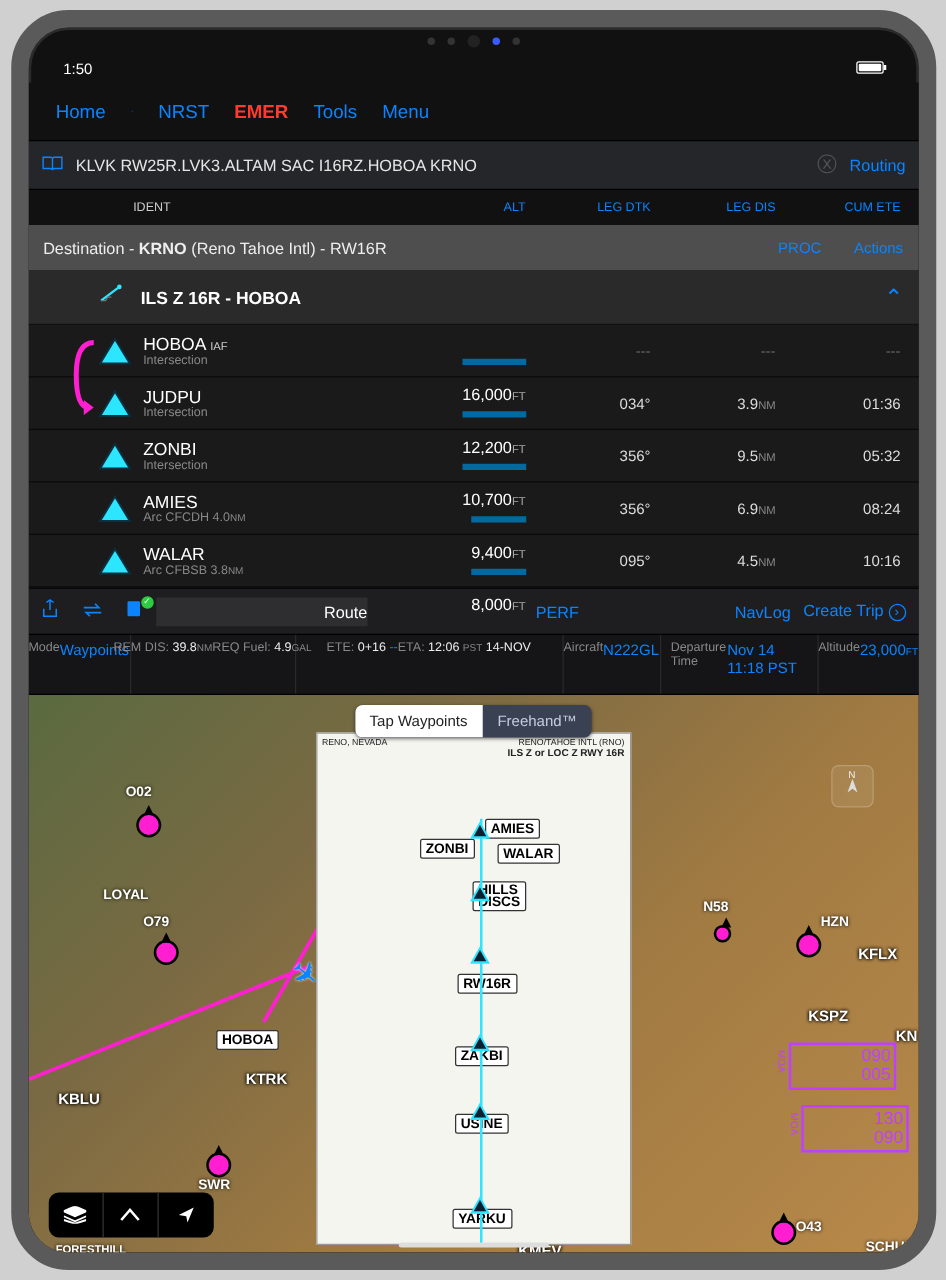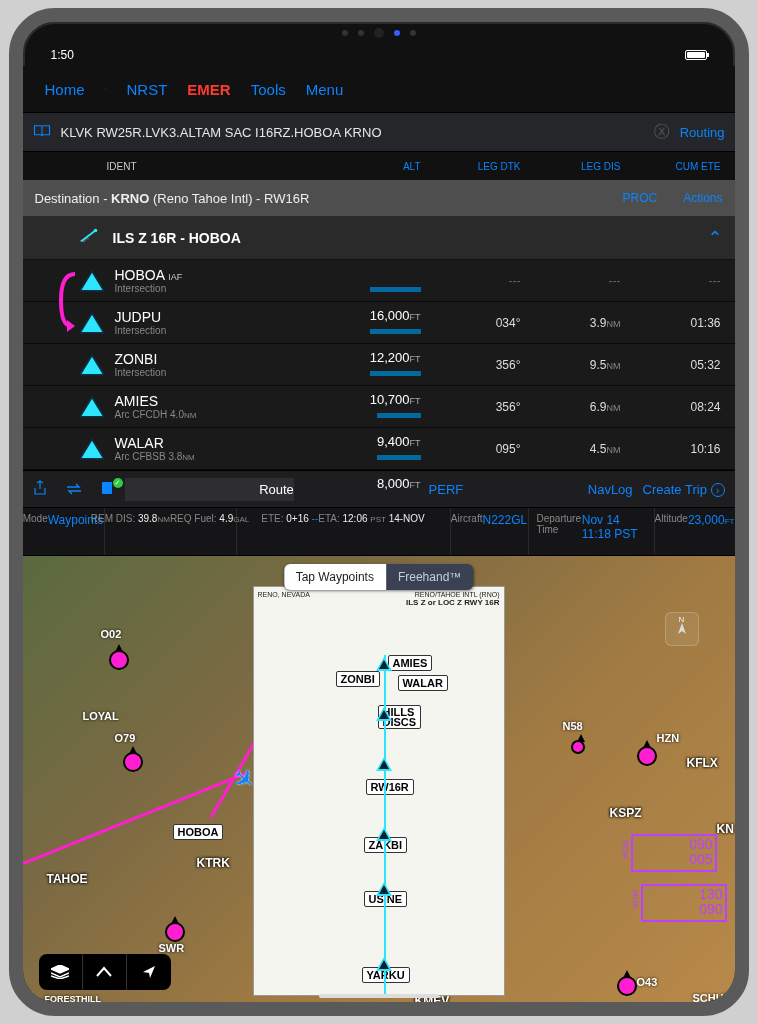--- a/index.html
+++ b/index.html
@@ -311,37 +311,37 @@
 
       <div class="magenta-line" style="left:0px; top:306px; width:240px; transform:rotate(-22deg);"></div>
       <div class="magenta-line" style="left:188px; top:260px; width:120px; transform:rotate(-60deg);"></div>
       <div class="magenta-line" style="left:314px; top:130px; width:100px; transform:rotate(-70deg); background:#fff;"></div>
 
       <div class="navaid" style="left:86px; top:94px"></div>
         <div class="navaid-label" style="left:78px; top:72px">O02</div>
       <div class="navaid" style="left:100px; top:196px"></div>
         <div class="navaid-label" style="left:92px; top:176px">O79</div>
       <div class="navaid-label" style="left:60px; top:154px">LOYAL</div>
-      <div class="airport-lbl" style="left:24px; top:316px">TAHOE</div>
+      <div class="airport-lbl" style="left:24px; top:316px">KBLU</div>
       <div class="navaid" style="left:142px; top:366px"></div>
         <div class="navaid-label" style="left:136px; top:386px">SWR</div>
       <div class="airport-lbl" style="left:174px; top:300px">KTRK</div>
       <div class="navaid-label" style="left:22px; top:438px; font-size:9px">FORESTHILL</div>
 
       <span class="aircraft-icon" style="left:210px; top:208px">✈</span>
 
       <div class="map-label" style="left:150px; top:268px">HOBOA</div>
       <div class="map-label dark" style="left:278px; top:160px">JUDPU</div>
 
       <div class="navaid" style="left:548px; top:184px;width:14px;height:14px"></div>
         <div class="navaid-label" style="left:540px; top:164px">N58</div>
       <div class="navaid" style="left:614px; top:190px"></div>
         <div class="navaid-label" style="left:634px; top:176px">HZN</div>
       <div class="airport-lbl" style="left:664px; top:200px">KFLX</div>
-      <div class="airport-lbl" style="left:587px; top:250px">KSPZ</div>
+      <div class="airport-lbl" style="left:624px; top:250px">KSPZ</div>
       <div class="airport-lbl" style="left:694px; top:266px">KN</div>
       <div class="navaid" style="left:594px; top:420px"></div>
         <div class="navaid-label" style="left:614px; top:420px">O43</div>
       <div class="navaid-label" style="left:670px; top:436px">SCHUR</div>
       <div class="airport-lbl" style="left:392px; top:438px">KMEV</div>
       <div class="navaid-label" style="left:380px;top:418px;font-size:8px">INDIAN  HILLS</div>
 
       <div class="moa" style="left:608px; top:278px; width:86px; height:38px;">
         <span style="writing-mode:vertical-rl;font-size:8px;position:absolute;left:-12px;top:4px">MOA</span>
         <div style="font-size:14px;text-align:right;line-height:15px"><span>090</span><br><span>005</span></div>

